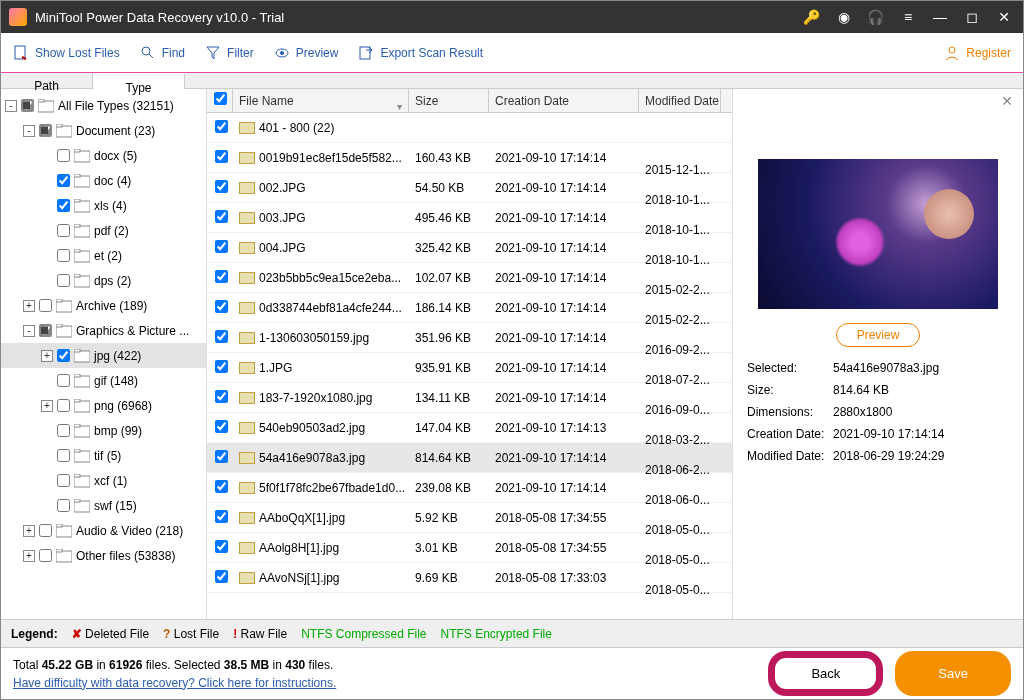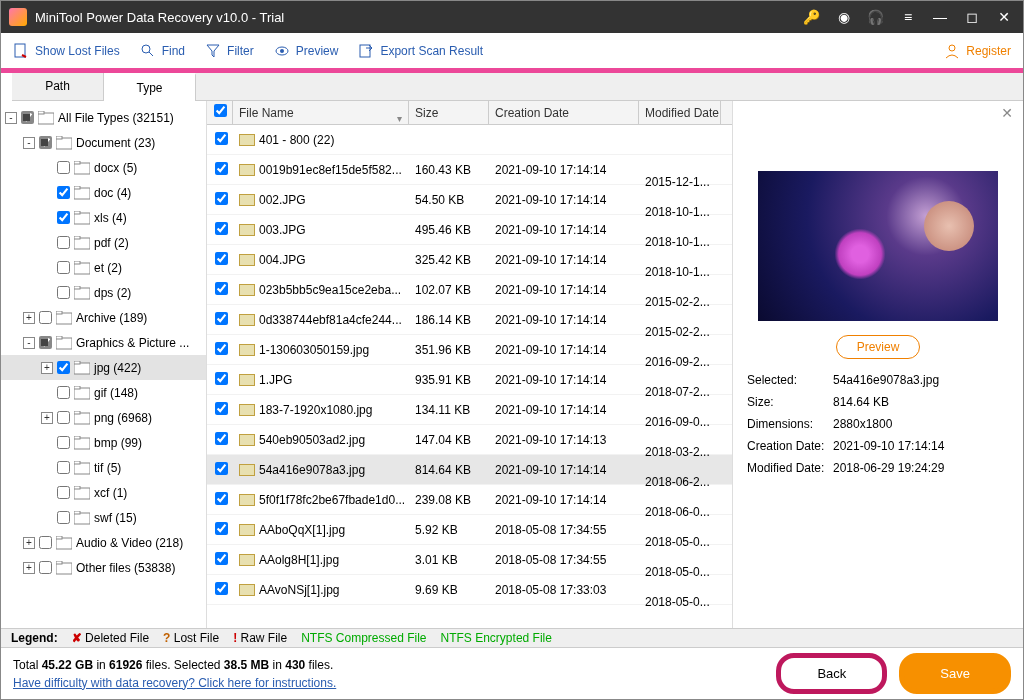--- a/index.html
+++ b/index.html
@@ -7,28 +7,28 @@
 
 
 .titlebar { background: #333; color: #fff; height: 32px; display: flex; align-items: center; padding: 0 8px; }
 .titlebar .logo { width: 18px; height: 18px; background: linear-gradient(135deg,#f7a,#fa0); border-radius: 3px; margin-right: 8px; }
 .titlebar .title { font-size: 13px; flex: 0 0 auto; }
 .titlebar .spacer { flex: 1; }
 .titlebar .tb-icon { width: 22px; height: 22px; margin-left: 10px; display: flex; align-items: center; justify-content: center; cursor: pointer; font-size: 14px;}
 .key-icon { color: #f0c040; }
 
 
-.toolbar { height: 40px; display: flex; padding: 0 12px; border-bottom: 5px solid #ec4899; gap: 20px; }
+.toolbar { height: 40px; display: flex; padding: 0 12px; border-bottom: 1px solid #ec4899; gap: 20px; }
 .toolbar .tbtn { display: flex; align-items: center; gap: 6px; color: #2a5db0; cursor: pointer; font-size: 13px; }
 .toolbar .spacer { flex: 1; }
 .toolbar .register { color: #f08000; }
 .tico { width: 16px; height: 16px; display: inline-block; }
 
 
-.tabs { height: 28px; display: flex; border-bottom: 1px solid #ccc; background: #efefef; margin-left: 11px; }
+.tabs { height: 16px; display: flex; border-bottom: 1px solid #ccc; background: #efefef; }
 .tab { width: 92px; text-align: center; line-height: 26px; border-right: 1px solid #ccc; cursor: pointer; }
 .tab.active { background: #fff; border-top: 2px solid #fff; border-bottom: none; margin-bottom: -1px; }
 
 
 .main { flex: 1; display: flex; overflow: hidden; }
 
 
 .tree { width: 206px; border-right: 1px solid #ddd; overflow: auto; padding: 4px 0; }
 .tree-row { display: flex; align-items: center; height: 25px; padding-left: 4px; white-space: nowrap; cursor: pointer; }
 .tree-row.selected { background: #e3e3e3; }
@@ -58,27 +58,27 @@
 .preview .close { position: absolute; right: 10px; top: 4px; cursor: pointer; color: #888; font-size: 14px;}
 .preview-img { width: 240px; height: 150px; margin: 60px auto 0; background: radial-gradient(circle at 70% 30%, #c4a0d4 0%, #5a3a8a 20%, #1a1a60 60%, #0a0a30 100%); position: relative; }
 .flower { position: absolute; left: 30%; top: 35%; width: 60px; height: 60px; background: radial-gradient(circle, #e060e0 20%, #c040c0 50%, transparent 60%); border-radius: 50%; }
 .moon { position: absolute; right: 10%; top: 20%; width: 50px; height: 50px; background: radial-gradient(circle, #e8c0b0, #c08070); border-radius: 50%; }
 .preview-btn { display: block; margin: 14px auto; padding: 4px 20px; border: 1px solid #f08000; border-radius: 14px; color: #f08000; background: #fff; cursor: pointer; }
 .meta { margin-top: 8px; }
 .meta-row { display: flex; height: 22px; }
 .meta-row .k { width: 86px; }
 
 
-.legend { height: 19px; background: #efefef; border-top: 1px solid #ccc; display: flex; align-items: center; padding: 0 10px; gap: 14px; font-size: 12px;}
+.legend { height: 28px; background: #efefef; border-top: 1px solid #ccc; display: flex; align-items: center; padding: 0 10px; gap: 14px; font-size: 12px;}
 .legend b { font-weight: bold; }
 .lg-del { color: #c00; font-weight: bold;} .lg-lost{color:#c06000;font-weight:bold;} .lg-raw{color:#c00;font-weight:bold;} .lg-ntfs{color:#0a0;}
 .footer { height: 52px; border-top: 1px solid #ccc; display: flex; align-items: center; padding: 4px 12px; }
 .footer-left { flex: 1; }
 .help-link { color: #2a5db0; text-decoration: underline; cursor: pointer; margin-top: 4px; display: inline-block;}
-.btn { padding: 8px 36px; border-radius: 18px; cursor: pointer; border: 5px solid #be185d; background: #fff; margin-left: 12px; font-size: 13px;}
+.btn { padding: 8px 36px; border-radius: 18px; cursor: pointer; border: 7px solid #be185d; background: #fff; margin-left: 12px; font-size: 13px;}
 .btn.save { background: #f79000; color: #fff; border-color: #f79000; }
 
 svg { width: 100%; height: 100%; }
 </style>
 </head>
 <body>
 
 <div class="titlebar">
   <span class="logo"></span>
   <span class="title">MiniTool Power Data Recovery v10.0 - Trial</span>

